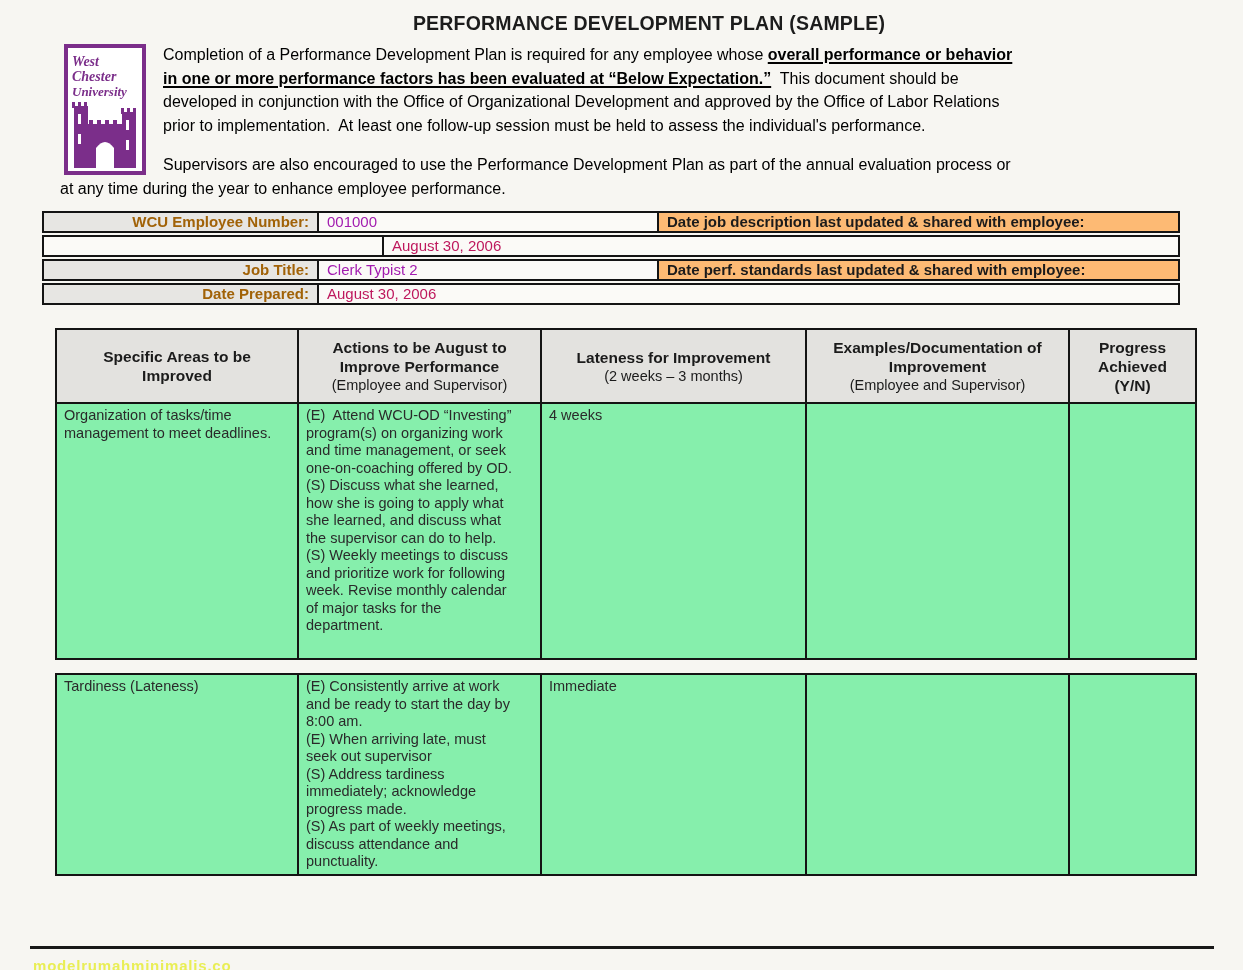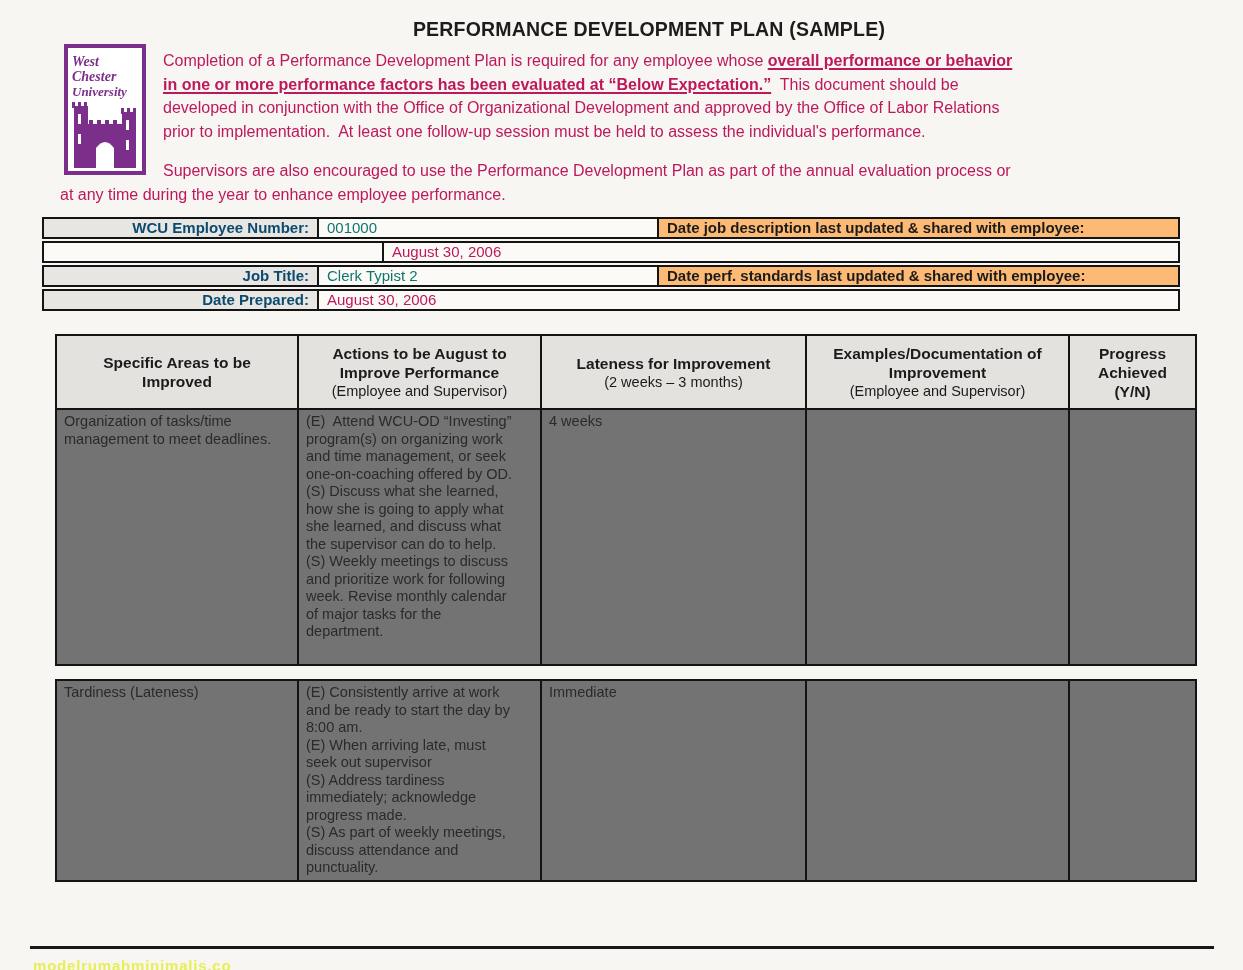--- a/index.html
+++ b/index.html
@@ -1,50 +1,50 @@
 <!DOCTYPE html>
 <html><head>
 <meta charset="utf-8">
 <style>
   html,body{margin:0;padding:0;}
   body{width:1243px;height:970px;overflow:hidden;background:#f7f6f2;
        font-family:"Liberation Sans",sans-serif;color:#222;}
   .page{position:relative;width:1243px;height:970px;}
 
   
-  .title{padding-top:18px;padding-left:55px;text-align:center;
+  .title{padding-top:12px;padding-left:55px;text-align:center;
          font-size:19.5px;font-weight:bold;letter-spacing:.2px;color:#1c1c1c;}
 
   
-  .intro{margin:8px 75px 0 60px;font-size:16px;line-height:23.5px;color:#be185d;}
+  .intro{margin:8px 75px 0 60px;font-size:16px;line-height:23.5px;color:#000000;}
   .logo-space{float:left;width:103px;height:130px;}
   .logo{position:absolute;left:64px;top:44px;width:82px;height:131px;}
   .intro p{margin:0;white-space:pre-line;}
   .p2{margin-top:16px !important;}
   .bold-u{font-weight:bold;text-decoration:underline;text-decoration-thickness:2px;text-underline-offset:2px;}
 
   
   .info{margin:11px 63px 0 42px;font-size:15px;line-height:16px;}
   .info-row{display:flex;border:2px solid #141414;margin-bottom:2px;background:#fbfaf7;}
   .info-label{width:257px;background:#e7e6e3;font-weight:bold;text-align:right;
-              padding:1px 8px;border-right:2px solid #141414;color:#0c4a6e;}
-  .info-value{width:322px;padding:1px 8px;border-right:2px solid #141414;color:#0f766e;}
+              padding:1px 8px;border-right:2px solid #141414;color:#a16207;}
+  .info-value{width:322px;padding:1px 8px;border-right:2px solid #141414;color:#a21caf;}
   .info-right{flex:1;padding:1px 8px;color:#be185d;}
   .info-row.hdr .info-right{background:#fdba74;font-weight:bold;color:#1b1b1b;}
 
   
   table.plan{margin:23px 0 0 55px;width:1140px;border-collapse:collapse;table-layout:fixed;}
   table.plan2{margin-top:13px;}
   .plan th,.plan td{border:2px solid #141414;}
   .plan th{background:#e3e2df;height:68px;vertical-align:middle;padding:2px 4px;
            font-size:15.5px;line-height:19px;color:#1b1b1b;}
   .ht{display:block;white-space:pre-line;font-weight:bold;}
   .hs{display:block;white-space:pre-line;font-weight:normal;font-size:14.5px;line-height:18px;}
   .plan td{vertical-align:top;padding:3px 5px 3px 7px;font-size:14.5px;line-height:17.5px;
-           white-space:pre-line;color:#2a2a2a;background:#737373;}
+           white-space:pre-line;color:#2a2a2a;background:#86efac;}
   .row-tall td{height:248px;}
   .row-tall2 td{height:191px;}
   .c1{width:242px;}.c2{width:243px;}.c3{width:265px;}.c4{width:263px;}.c5{width:127px;}
 
   
   .watermark{position:absolute;left:33px;top:957px;font-size:15px;font-weight:bold;
              letter-spacing:.8px;color:#e9ee55;}
   .bottom-rule{position:absolute;left:30px;top:946px;width:1184px;height:3px;background:#181818;}
 </style>
 </head>

